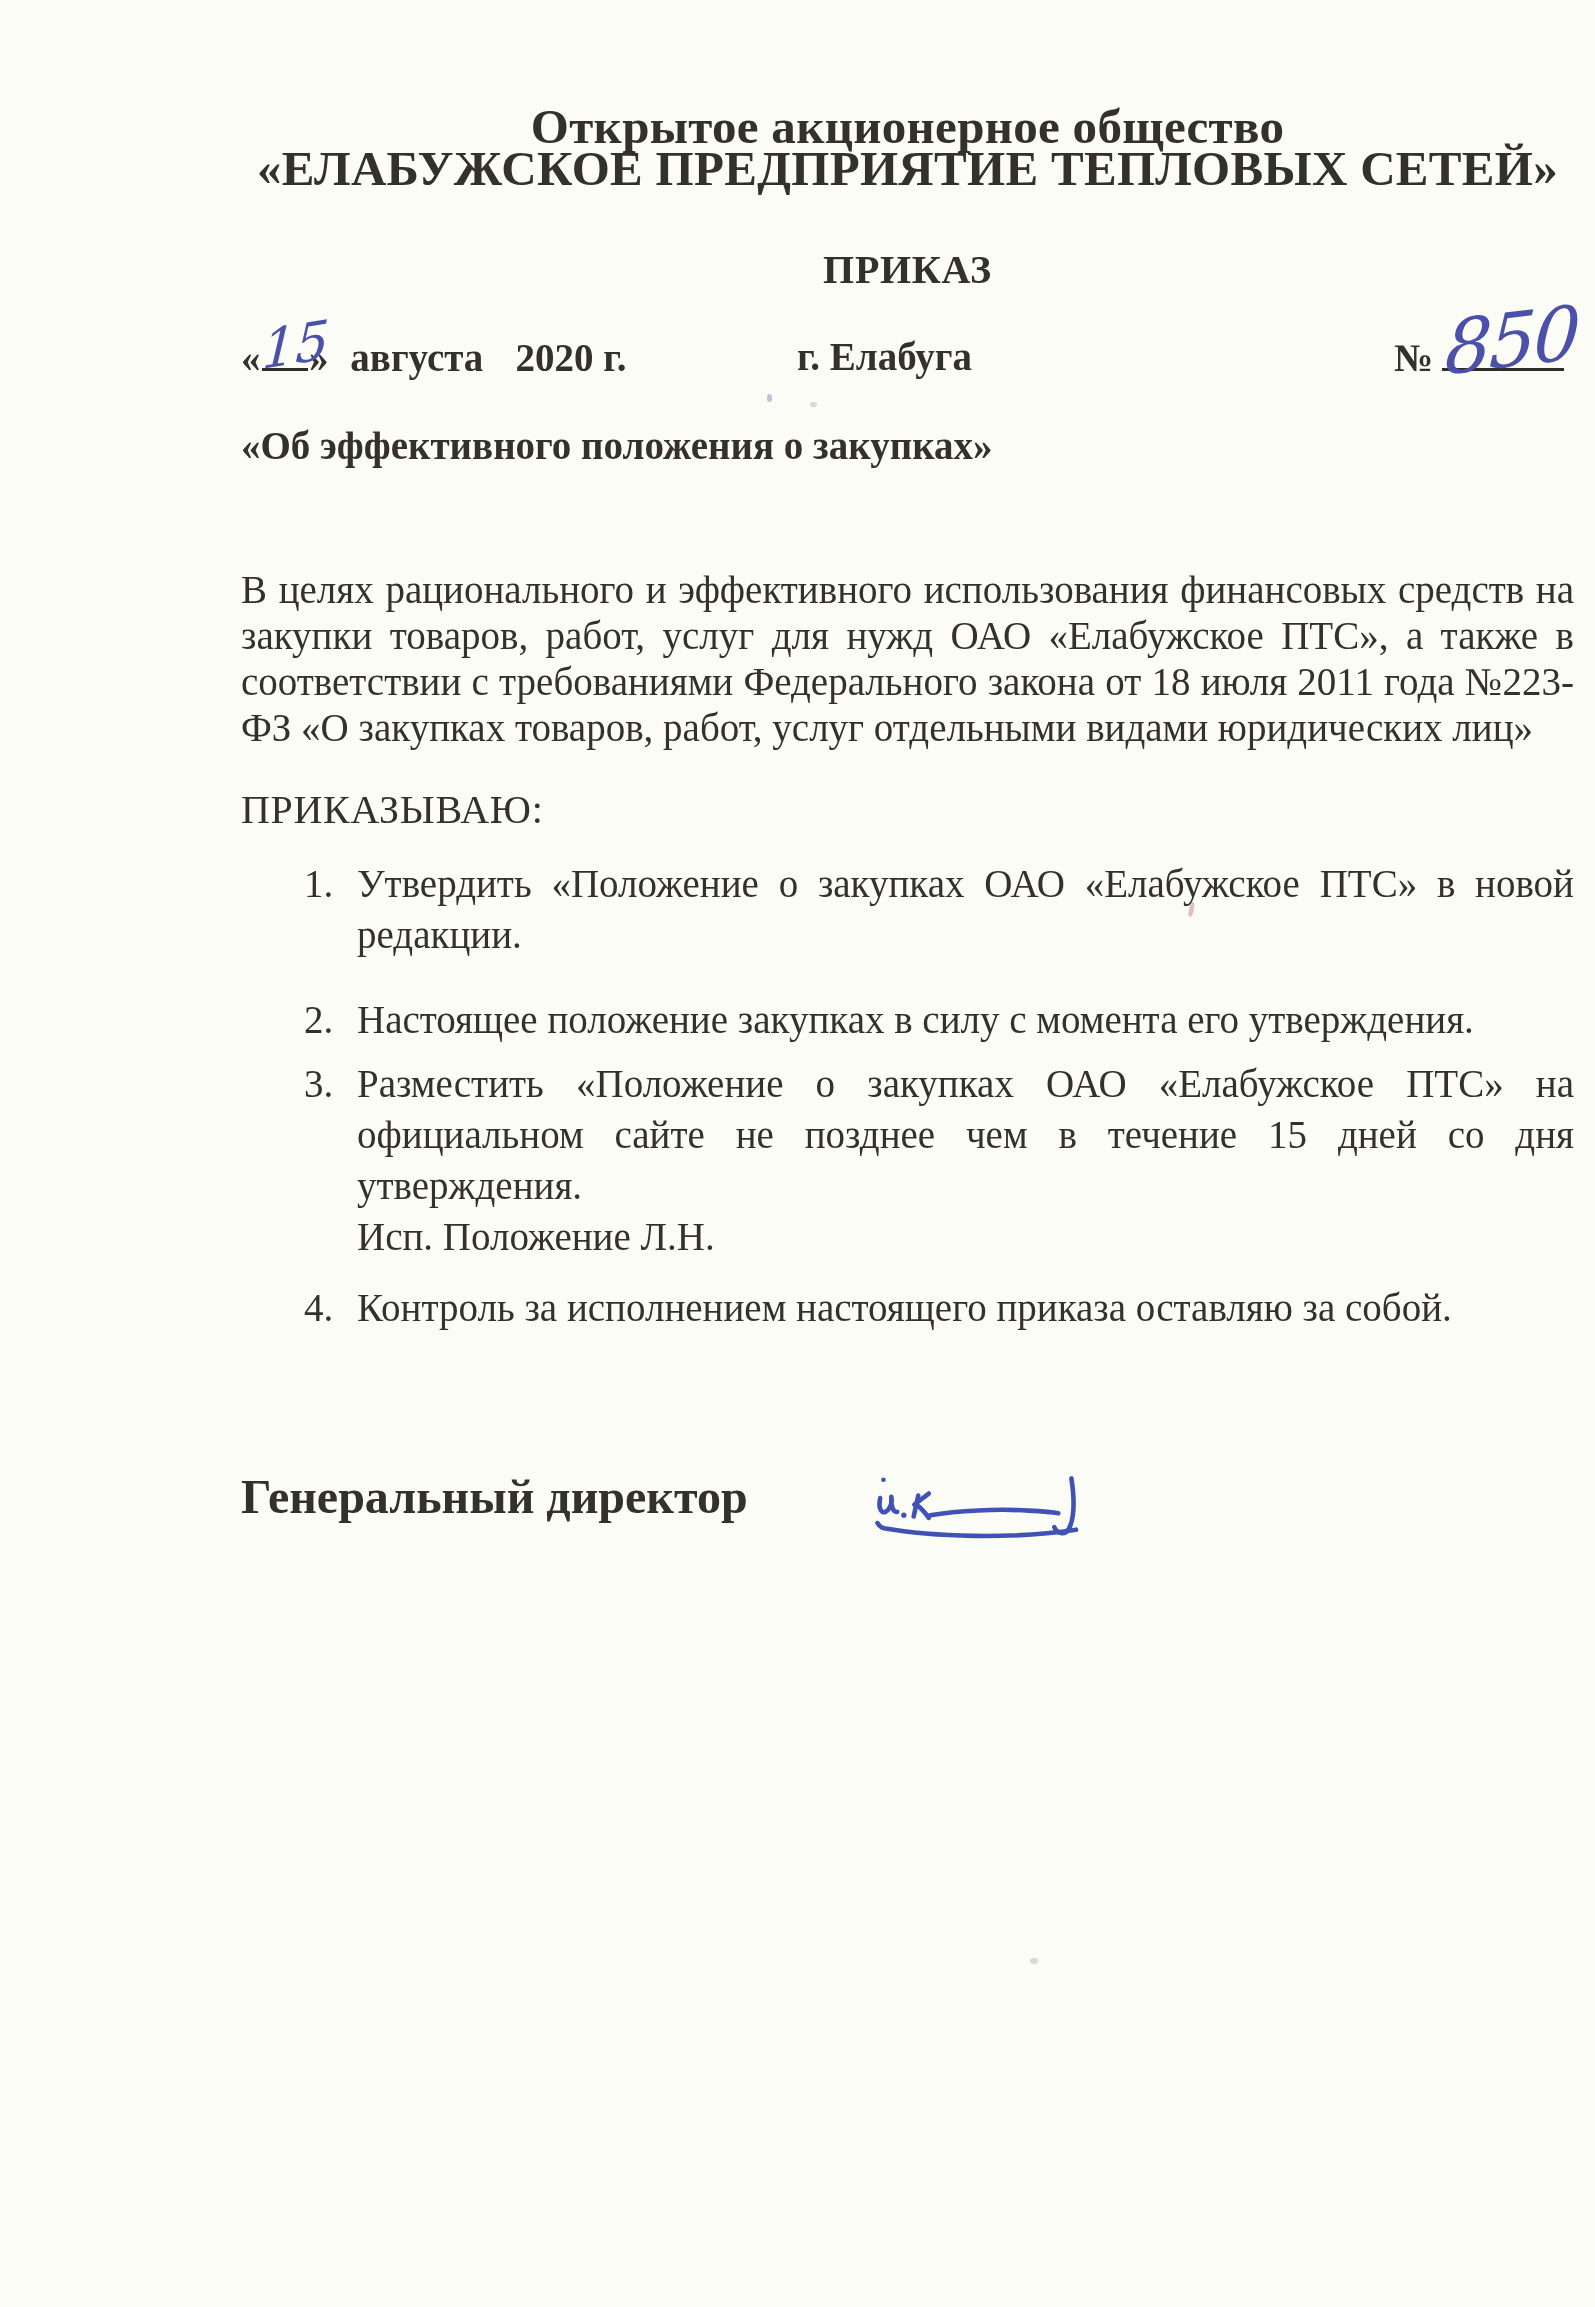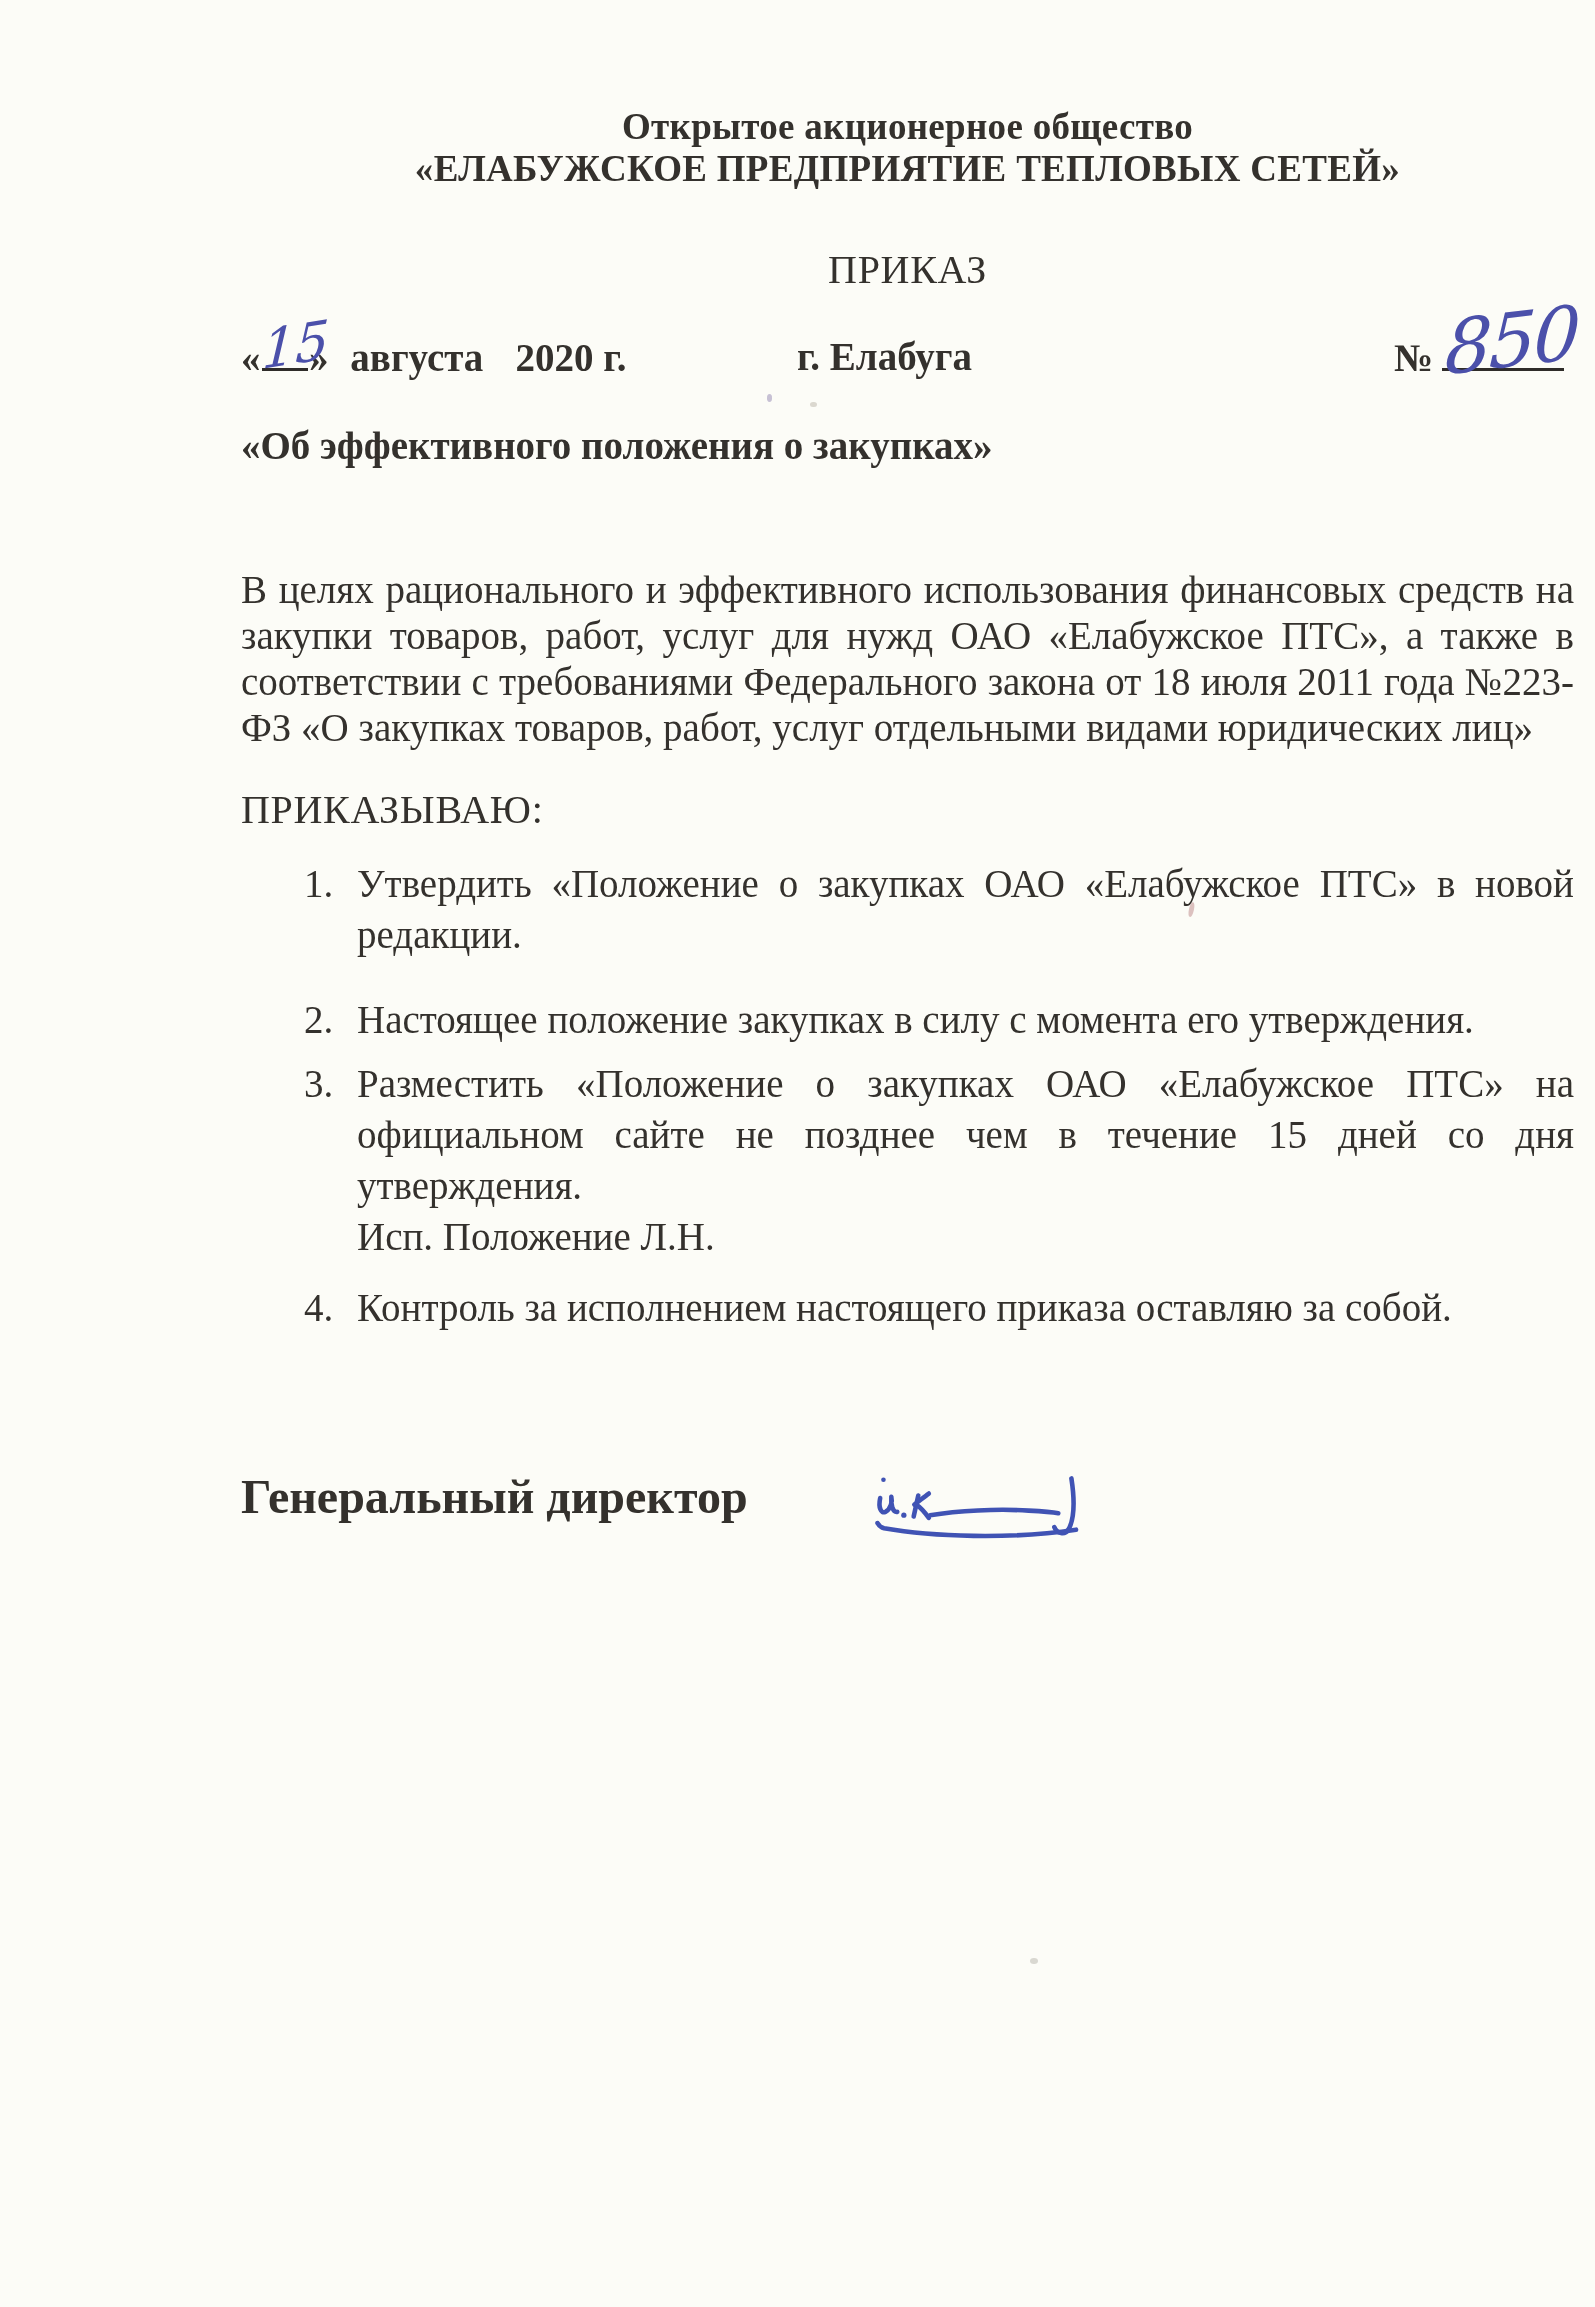--- a/index.html
+++ b/index.html
@@ -24,31 +24,31 @@
     overflow: hidden;
   }
   
   .org-block {
     position: absolute;
     top: 106px;
     left: 241px;
     width: 1333px;
     text-align: center;
     font-weight: 700;
-    font-size: 37px;
+    font-size: 49px;
     line-height: 42px;
     letter-spacing: 0.3px;
   }
   .doc-title {
     position: absolute;
     top: 249px;
     left: 241px;
     width: 1333px;
     text-align: center;
-    font-weight: 400;
+    font-weight: 700;
     font-size: 40px;
     line-height: 42px;
     letter-spacing: 0.7px;
   }
   
   .date-row {
     position: absolute;
     top: 334px;
     left: 241px;
     width: 1333px;

